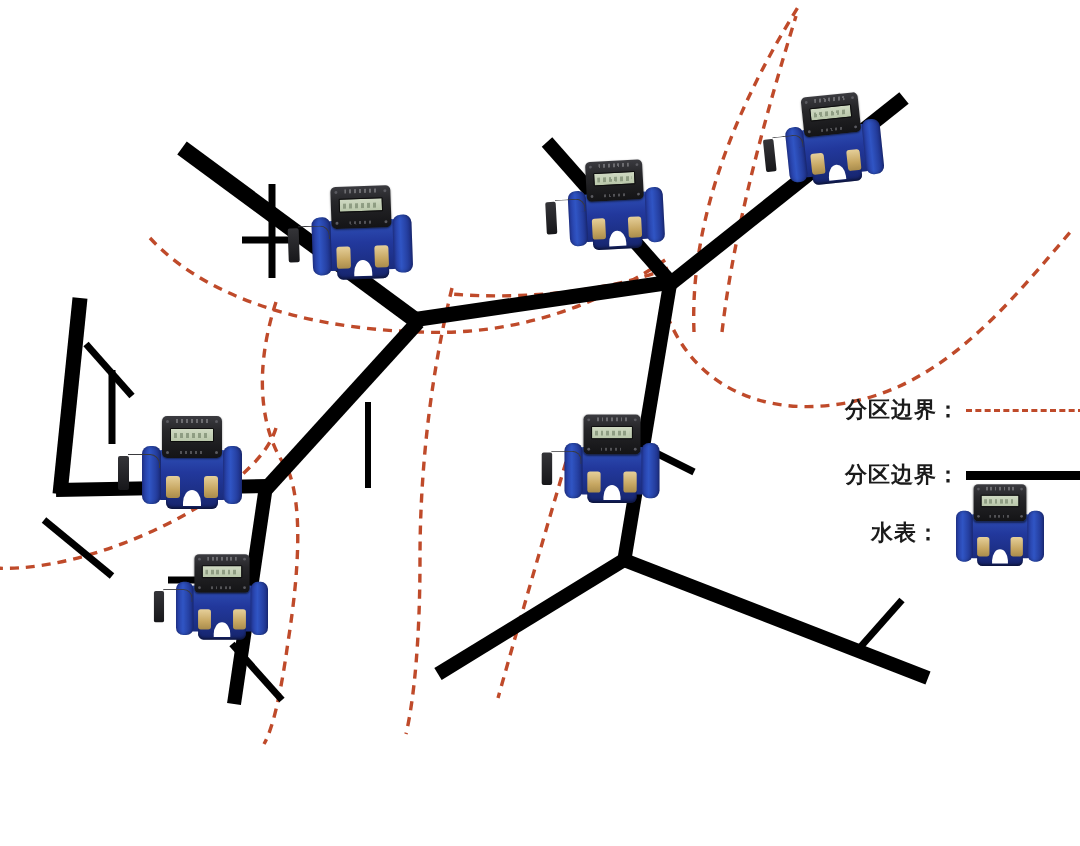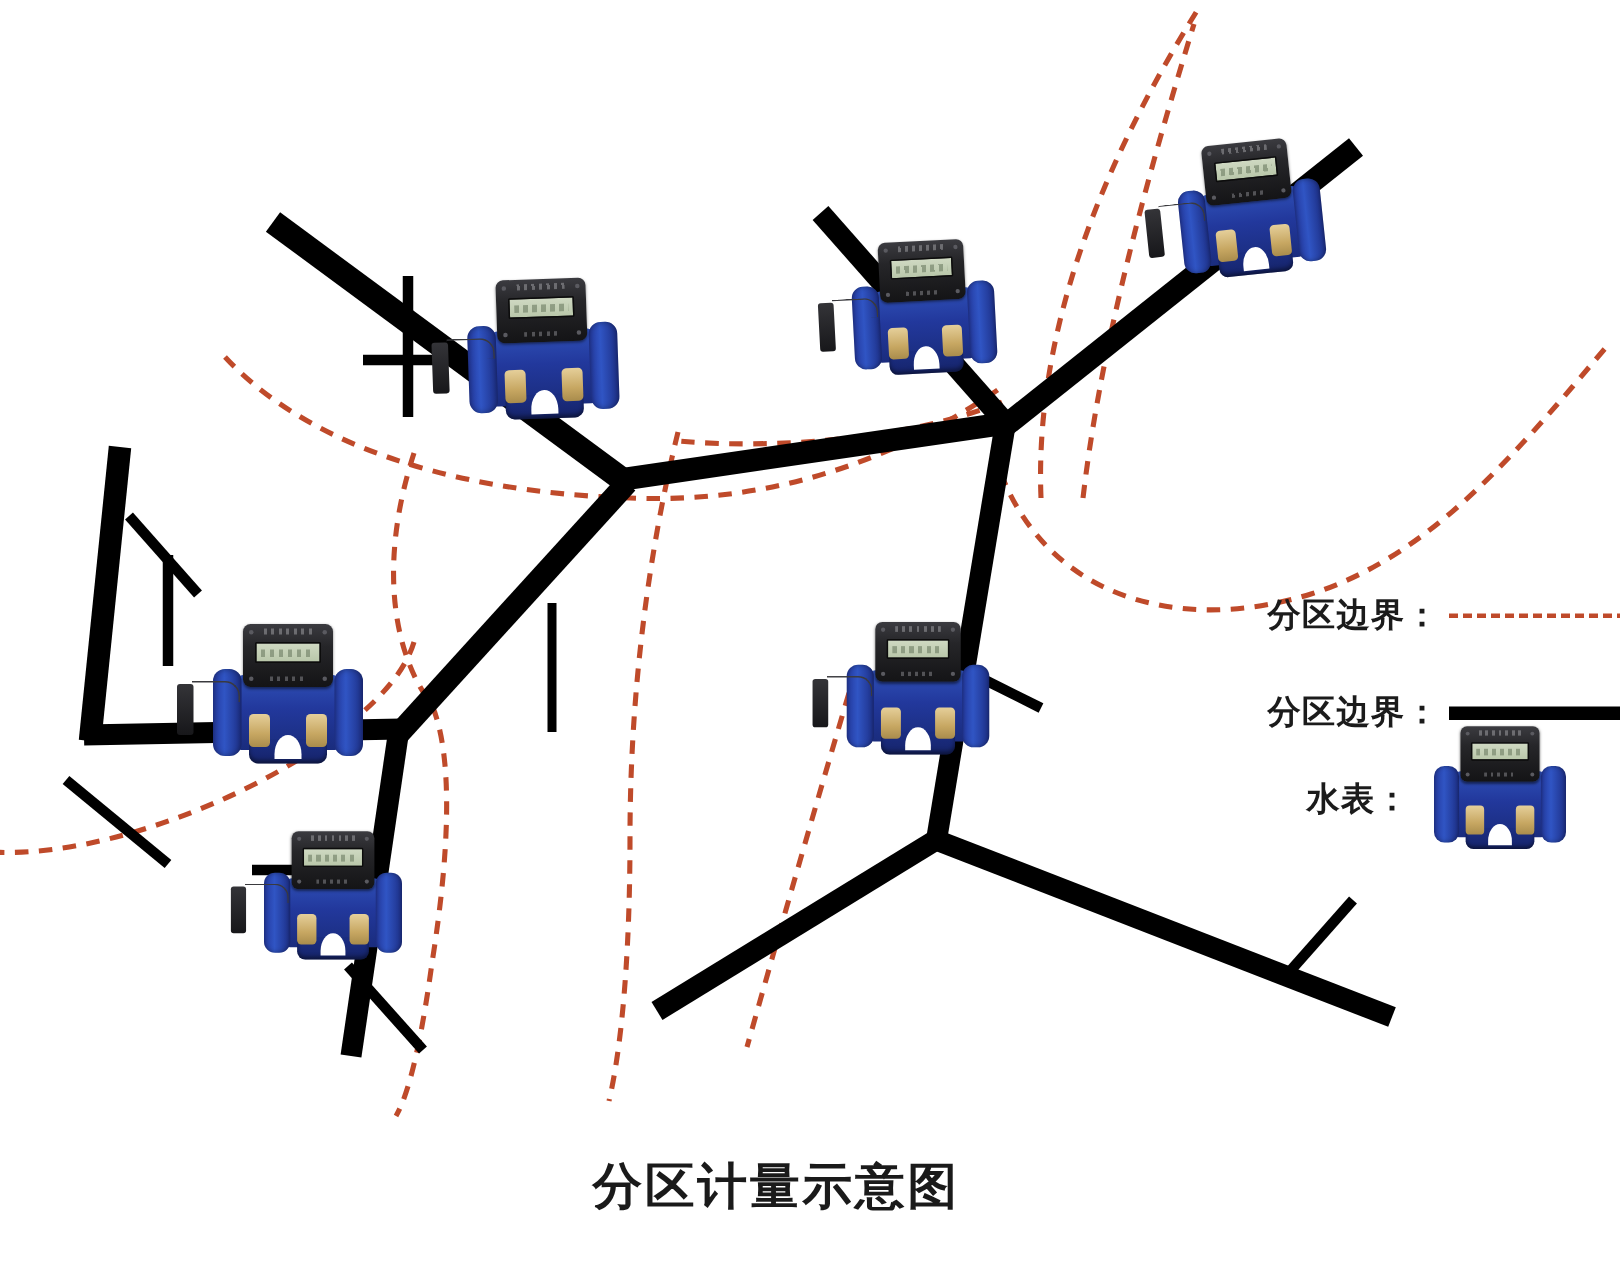--- a/index.html
+++ b/index.html
@@ -353,16 +353,15 @@
           <span class="brand"></span>
           <span class="lcd">
               <span class="seg"></span>
             </span>
           <span class="sub"></span>
         </div>
       </div>
     </div>
   </div>
 
-  <div class="title">分区计量示意图</div>
 
 
 </div>
 
 </body></html>

